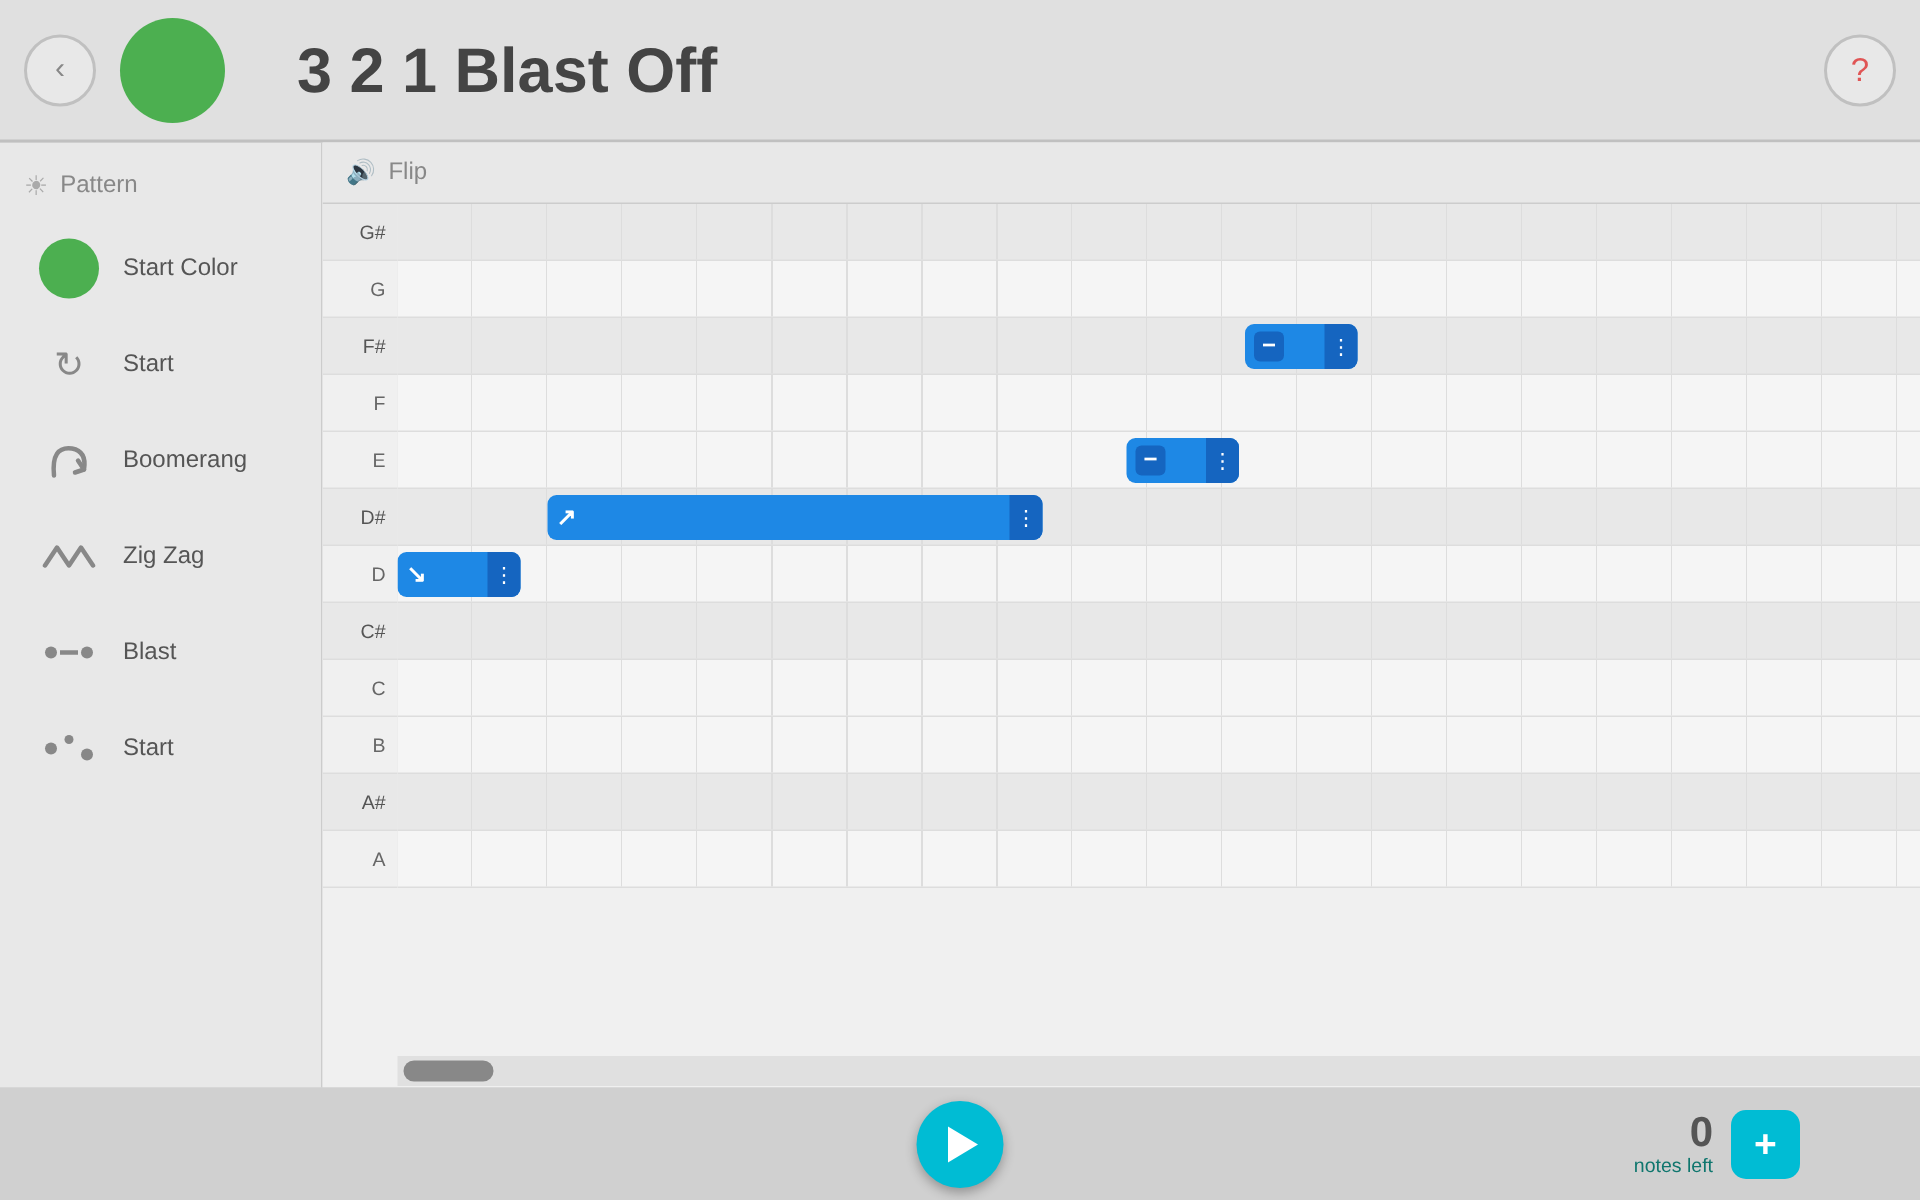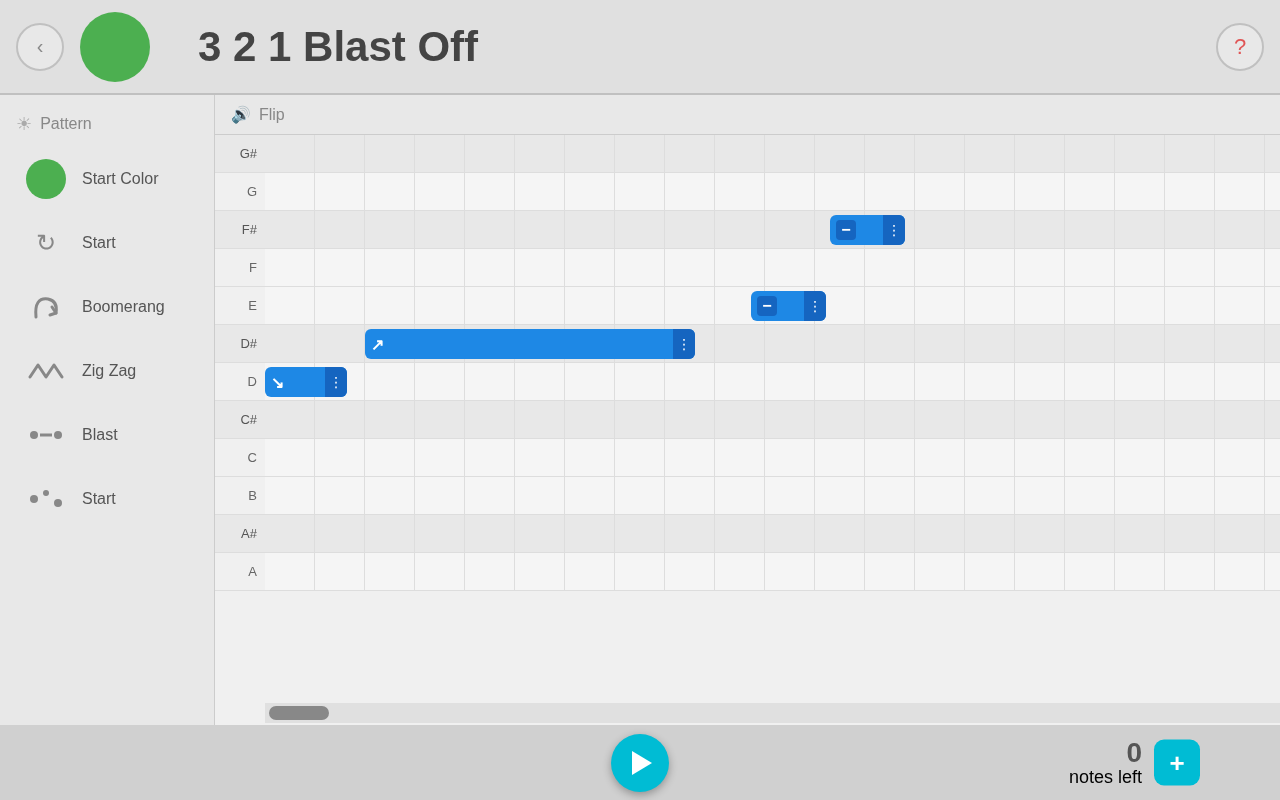--- a/index.html
+++ b/index.html
@@ -350,22 +350,22 @@
     .notes-count-text {
       text-align: right;
     }
     .notes-count-num {
       font-size: 28px;
       font-weight: 600;
       color: #555;
       line-height: 1;
     }
     .notes-count-label {
-      font-size: 18px;
-      color: #000000;
+      font-size: 13px;
+      color: #0f766e;
     }
     #add-btn {
       width: 46px;
       height: 46px;
       border-radius: 10px;
       background: #00bcd4;
       border: none;
       cursor: pointer;
       display: flex;
       align-items: center;

